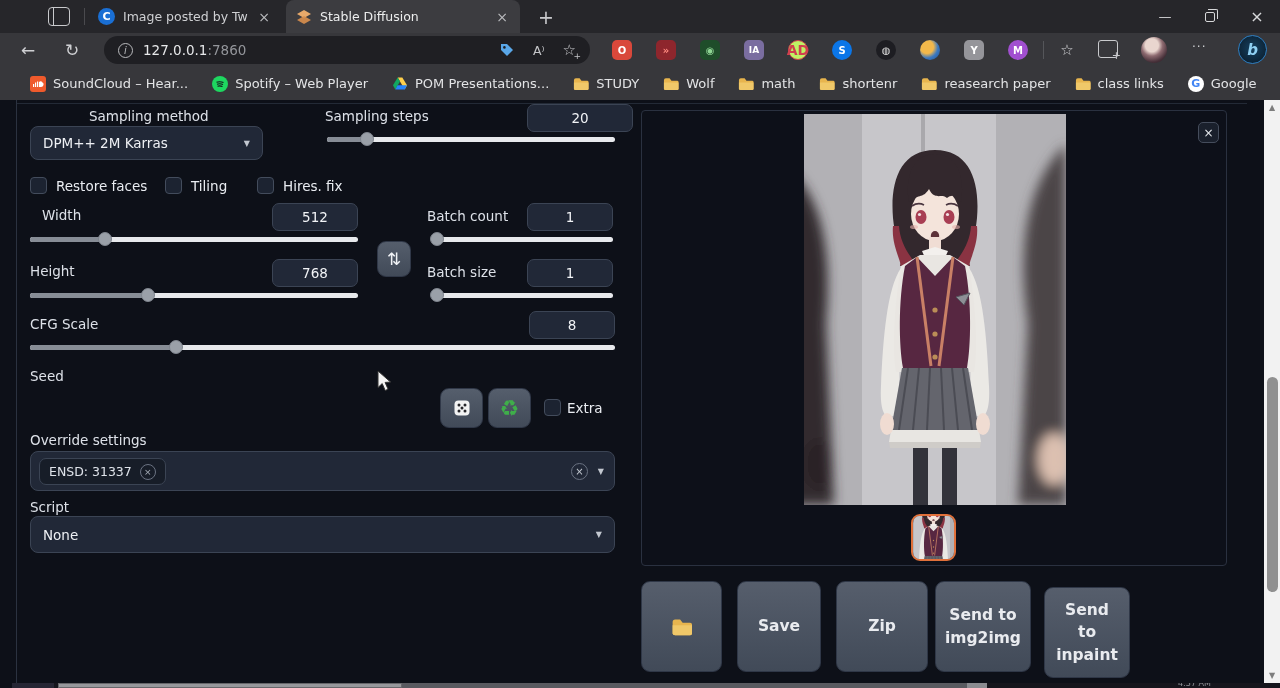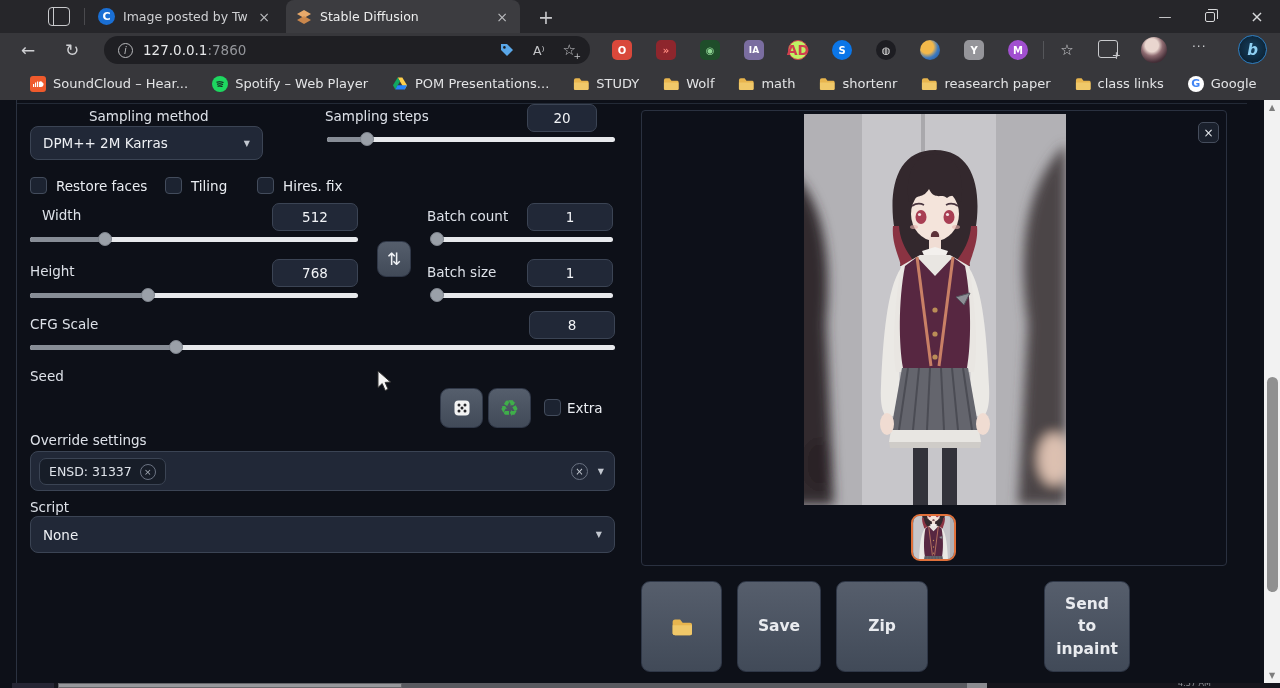--- a/index.html
+++ b/index.html
@@ -306,21 +306,21 @@
     <div class="vline"></div>
     <div class="topline"></div>
 
     <div class="lbl" style="left:41px;top:8px;margin-left:48px;">Sampling method</div>
     <div class="dd" style="left:30px;top:26px;width:233px;height:34px;">
       <span>DPM++ 2M Karras</span>
       <span class="caret">▼</span>
     </div>
 
     <div class="lbl" style="left:325px;top:8px;">Sampling steps</div>
-    <div class="numbox" style="left:527px;top:4px;width:70px;">20</div>
+    <div class="numbox" style="left:527px;top:4px;width:106px;">20</div>
     <div class="slider" style="left:327px;top:37px;width:288px;">
       <div class="slider-fill" style="width:14%;"></div>
         <div class="slider-thumb" style="left:calc(14% - 7px);"></div>
     </div>
 
     <div class="cb" style="left:30px;top:77px;"></div>
     <div class="cb-lbl" style="left:56px;top:78px;">Restore faces</div>
     <div class="cb" style="left:165px;top:77px;"></div>
     <div class="cb-lbl" style="left:191px;top:78px;">Tiling</div>
     <div class="cb" style="left:257px;top:77px;"></div>
@@ -411,21 +411,22 @@
         </svg>
     </div>
 
     <div class="actbtn" style="left:641px;width:81px;">
       <svg width="22" height="20" viewBox="0 0 17 16">
           <use href="#folder-art"></use>
         </svg>
     </div>
     <div class="actbtn" style="left:737px;width:84px;">Save</div>
     <div class="actbtn" style="left:836px;width:92px;">Zip</div>
-    <div class="actbtn" style="left:1044px;width:86px;padding:0 36px;">Send to inpaint</div>
+    <div class="actbtn" style="left:935px;width:96px;">Send to img2img</div>
+    <div class="actbtn" style="left:1044px;width:86px;padding:0 36px;margin-top:6px;">Send to inpaint</div>
 
     <div class="pscroll">
       <div class="arrow" style="top:0;">▲</div>
       <div class="thumb" style="border:none;border-radius:6px;"></div>
       <div class="arrow" style="bottom:0;">▼</div>
     </div>
 
     <svg class="cursor" viewBox="0 0 17 22">
       <path d="M1,1 L1,17.5 L5.2,13.6 L8.2,20.5 L11.1,19.2 L8.1,12.4 L13.6,12.1 Z" fill="#f5f5f5" stroke="#333" stroke-width="1"></path>
     </svg>

